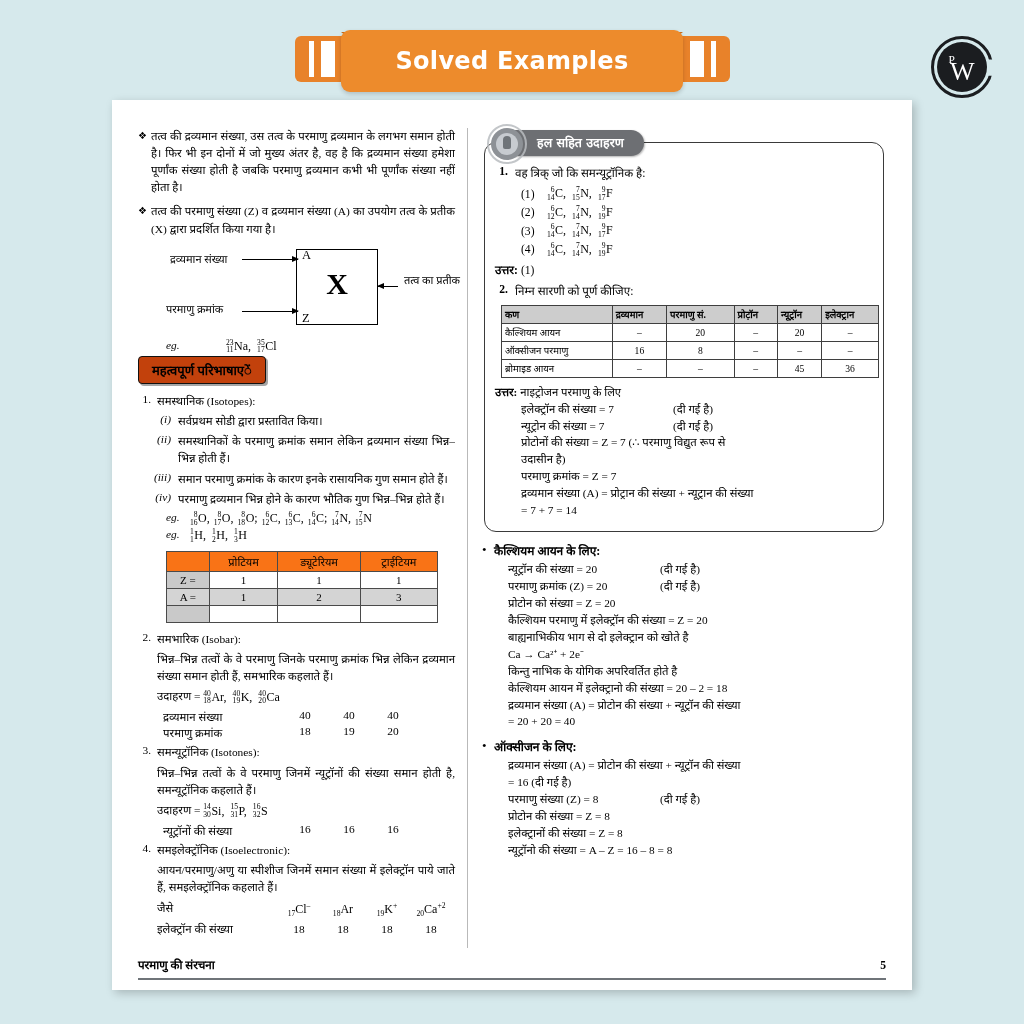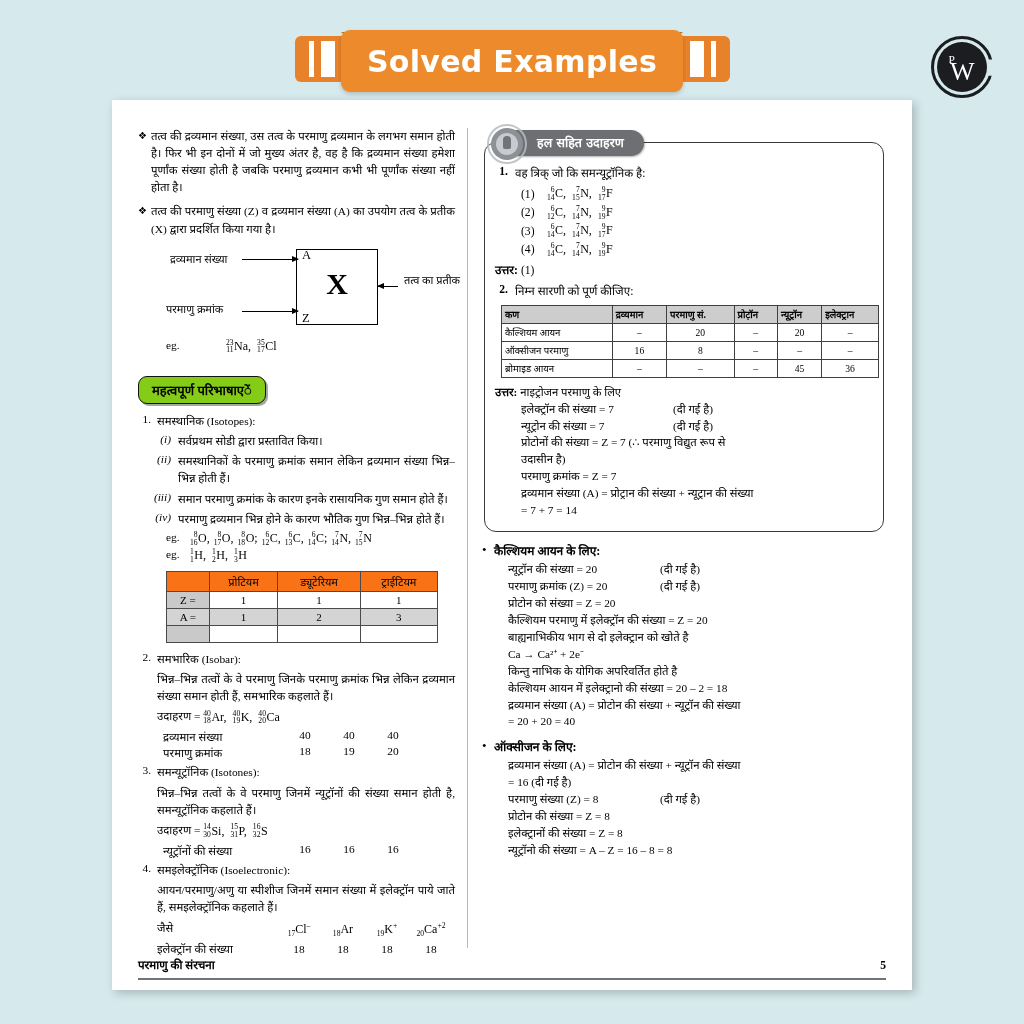--- a/index.html
+++ b/index.html
@@ -35,21 +35,21 @@
   }
   .ribbon-notch.l{ left:341px; clip-path:polygon(0 0,100% 0,100% 100%); }
   .ribbon-notch.r{ left:659px; clip-path:polygon(0 0,100% 0,0 100%); }
   #banner{
     position:absolute; left:341px; top:16px; width:342px; height:62px;
     background:#ed8b2c; border-radius:9px;
     display:flex; align-items:center; justify-content:center;
     box-shadow:0 2px 4px rgba(0,0,0,.18);
   }
   #banner-title{
-    color:#fff; font-size:30px; font-weight:bold; letter-spacing:.3px;
+    color:#fff; font-size:24px; font-weight:bold; letter-spacing:.3px;
     font-family:"DejaVu Sans", sans-serif;
   }
 
   
   #pw-logo{
     position:absolute; left:931px; top:36px; width:62px; height:62px;
   }
   #pw-logo .disc{
     position:absolute; left:6px; top:6px; width:50px; height:50px;
     border-radius:50%; background:#1b1d20;
@@ -115,28 +115,28 @@
     content:""; position:absolute; right:-1px; top:-3px;
     border-left:7px solid #000; border-top:3.5px solid transparent; border-bottom:3.5px solid transparent;
   }
   .arr.rev::after{ content:""; right:auto; left:-1px;
     border-left:none; border-right:7px solid #000;}
   #arr1{ left:104px; top:14px; width:56px; }
   #arr2{ left:104px; top:66px; width:56px; }
   #arr3{ left:240px; top:41px; width:20px; }
 
   .eg-line{ display:flex; font-size:11.4px; margin:2px 0 2px 0; }
-  .eg-label{ width:52px; flex:none; padding-left:28px; }
+  .eg-label{ width:52px; flex:none; padding-left:28px; font-style:italic; }
   .eg-val{ flex:1; }
 
   
   .pill{
-    display:inline-block; margin:20px 0 9px 0; padding:4px 13px 4px 13px;
-    border:1.5px solid #111; border-radius:9px;
-    background:#84cc16; font-size:13px; font-weight:bold;
+    display:inline-block; margin:0 0 9px 0; padding:4px 13px 4px 13px;
+    border:1.5px solid #111; border-radius:4px;
+    background:#c2410c; font-size:13px; font-weight:bold;
     box-shadow:2px 2px 0 rgba(0,0,0,.35);
   }
 
   
   .iso{ display:inline-block; position:relative; white-space:nowrap; }
   .iso .nums{
     display:inline-block; vertical-align:middle; text-align:right;
     font-size:7.6px; line-height:1.02; margin-right:.5px; position:relative; top:0px;
   }
   .iso .nums span{ display:block; }

